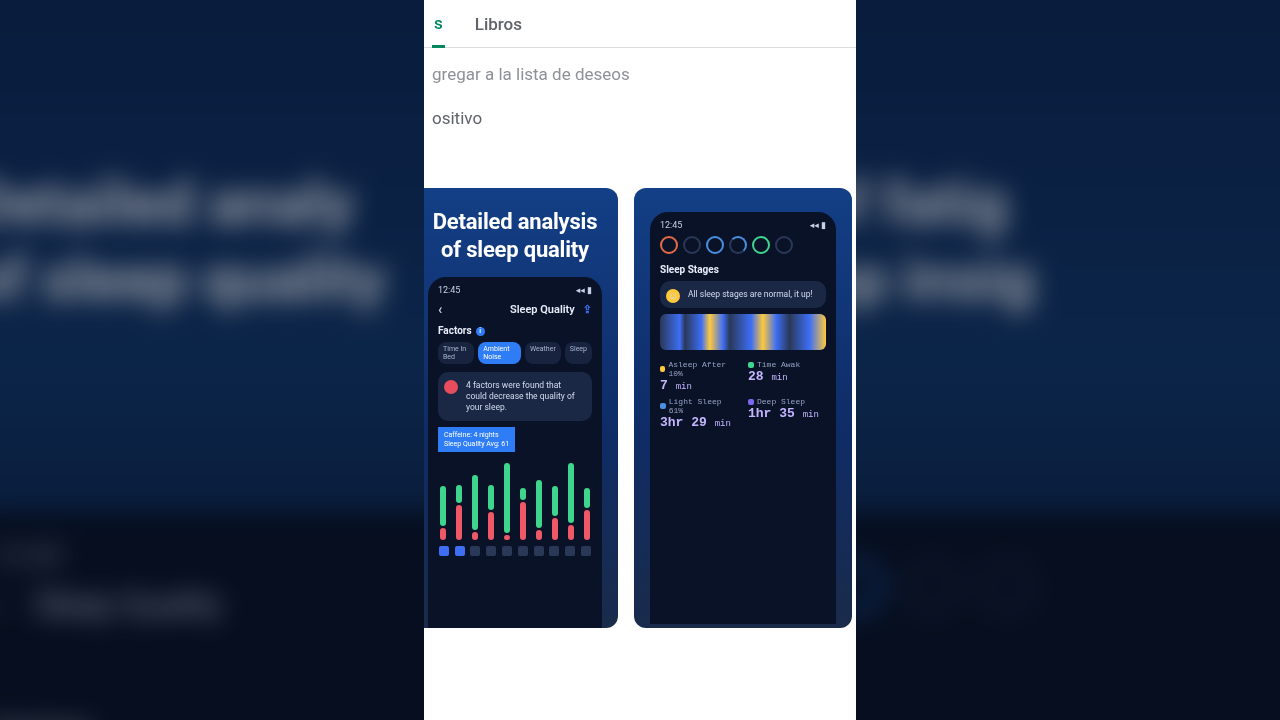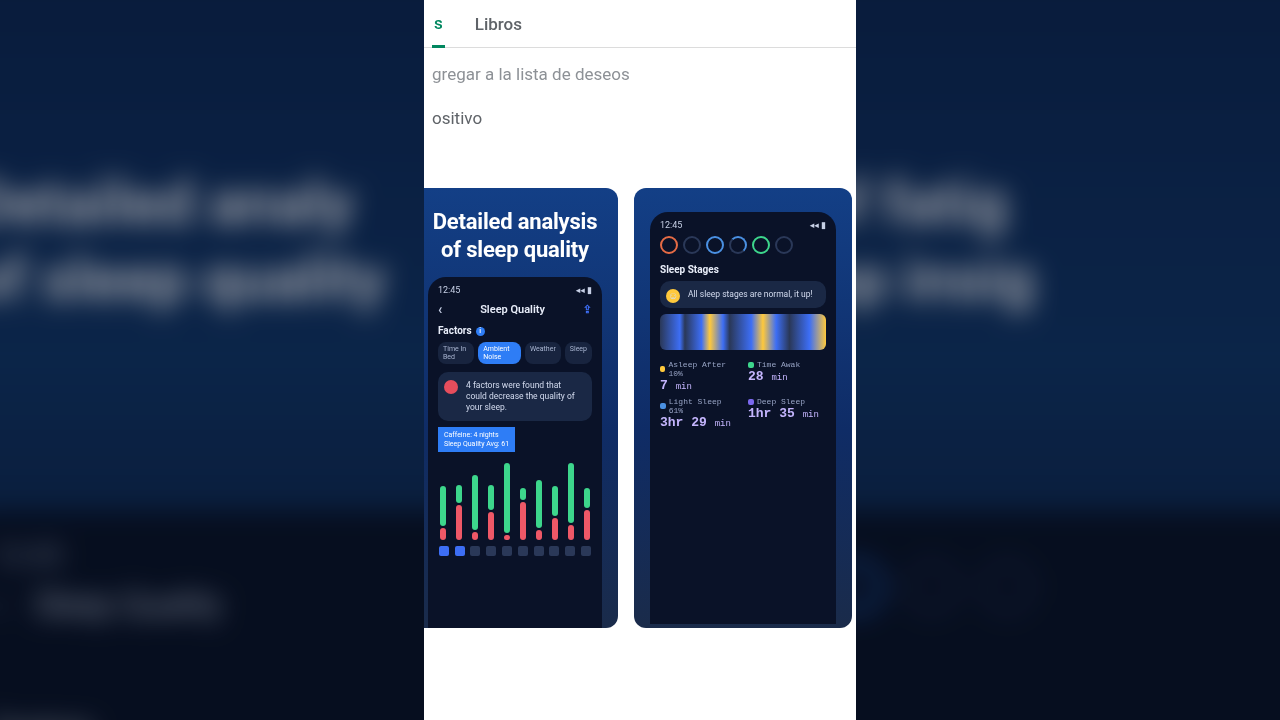--- a/index.html
+++ b/index.html
@@ -138,21 +138,21 @@
   border-radius: 18px 18px 0 0;
   margin: 4px 2px;
   padding: 8px 10px 0 10px;
   height: 412px;
   position: relative;
   overflow: hidden;
 }
 .statusbar { display:flex; justify-content:space-between; font-size:9px; color:#c7d0e6; margin-bottom:6px;}
 .mock-header { display:flex; align-items:center; gap:8px; font-size:11px; font-weight:600; color:#e8edf9; margin-bottom:8px;}
 .mock-header .back { font-size:14px; color:#c7d0e6;}
-.mock-header .title { flex:1; text-align:center;}
+.mock-header .title { flex:1; text-align:right;}
 .factors-label { font-size:10px; font-weight:700; color:#e8edf9; display:flex; align-items:flex-end; gap:4px;}
 .factors-label .info { width:9px; height:9px; border-radius:50%; background:#2e7df6; font-size:7px; text-align:center;}
 .chips { display:flex; gap:4px; margin:6px 0 8px 0; font-size:7px;}
 .chip { padding:3px 5px; border-radius:8px; background:#18243f; color:#a8b4d0;}
 .chip.active { background:#2e7df6; color:#fff;}
 
 
 .insight {
   background:#1a2845;
   border-radius:10px;

